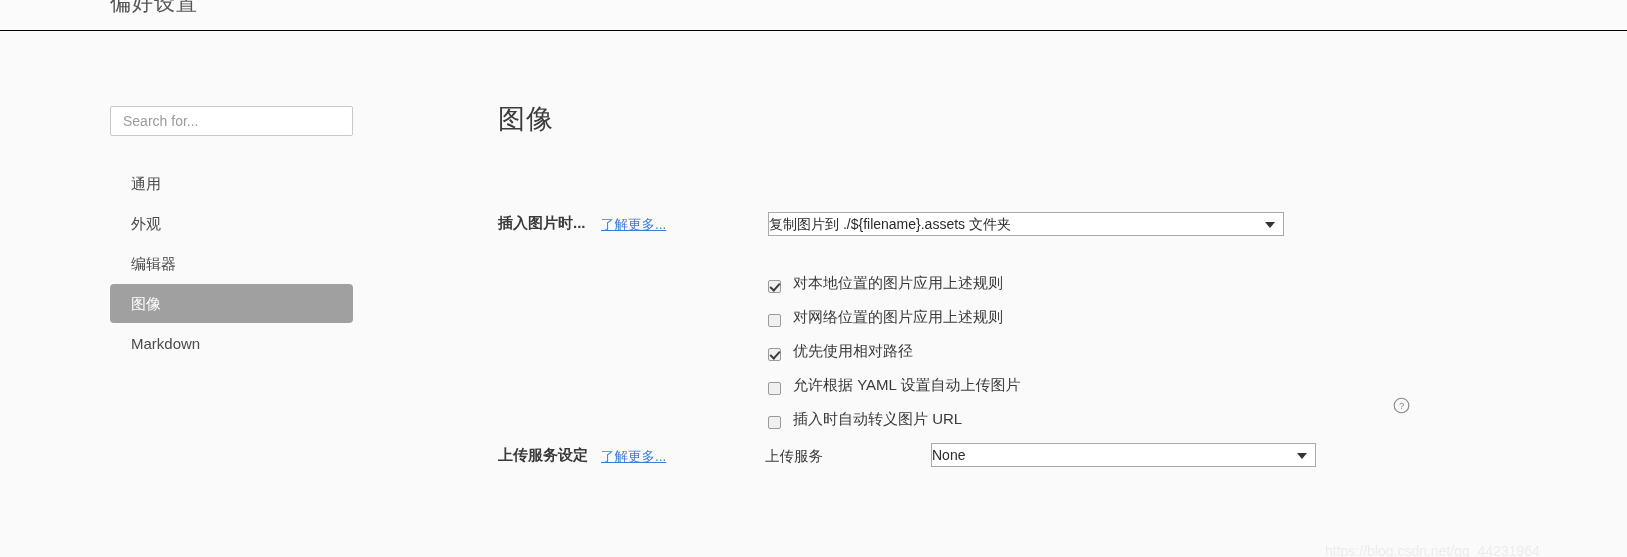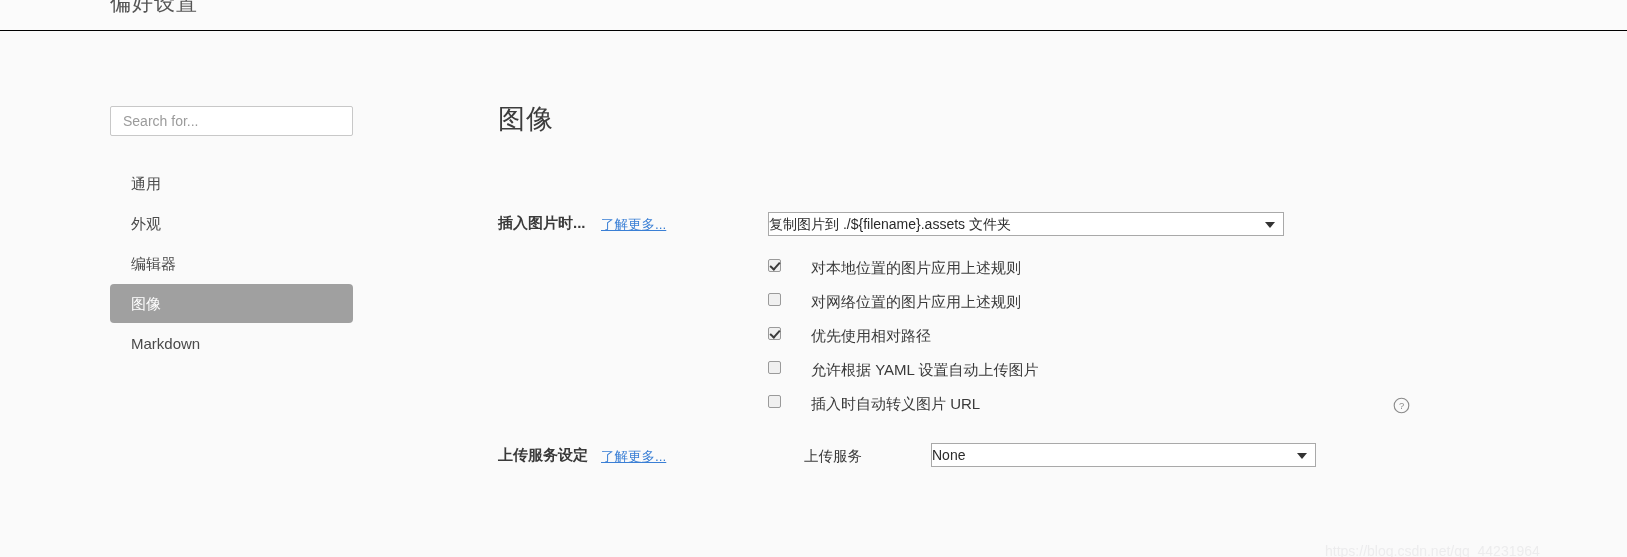--- a/index.html
+++ b/index.html
@@ -149,25 +149,24 @@
   }
 
   
   .check-list {
     position: absolute;
     left: 768px;
     top: 228px;
   }
   .check-row {
     display: flex;
-    align-items: flex-start;
+    align-items: flex-end;
     height: 34px;
     cursor: pointer;
     white-space: nowrap;
-    gap: 18px;
   }
   .cbox {
     width: 13px;
     height: 13px;
     box-sizing: border-box;
     border: 1px solid #9a9a9a;
     background: #f0f0f0;
     border-radius: 2px;
     position: relative;
     flex: 0 0 auto;
@@ -292,21 +291,21 @@
 
     <svg class="help-icon" viewBox="0 0 20 20">
       <circle cx="10" cy="10" r="8.6" fill="none" stroke="#8a8a8a" stroke-width="1.3"></circle>
       <text x="10" y="14.3" text-anchor="middle" font-family="Liberation Sans, sans-serif" font-size="11" fill="#8a8a8a">?</text>
     </svg>
 
     <div class="row-label" style="left:498px; top:415px;">上传服务设定</div>
 
     <div class="learn-more" style="left:601px; top:417px;">了解更多...</div>
 
-    <div class="sub-label" style="left:765px; top:416px;margin-left:39px;">上传服务</div>
+    <div class="sub-label" style="left:765px; top:416px;">上传服务</div>
 
     <div class="select-box" style="left:931px; top:412px; width:385px;">
       <span>None</span>
       <span class="select-arrow"></span>
     </div>
 
   </div>
 
   <div class="watermark">https://blog.csdn.net/qq_44231964</div>
 

